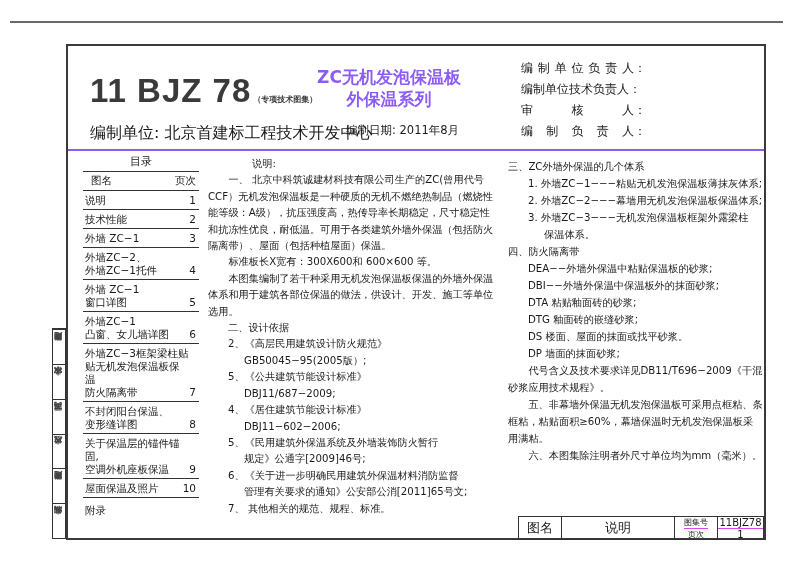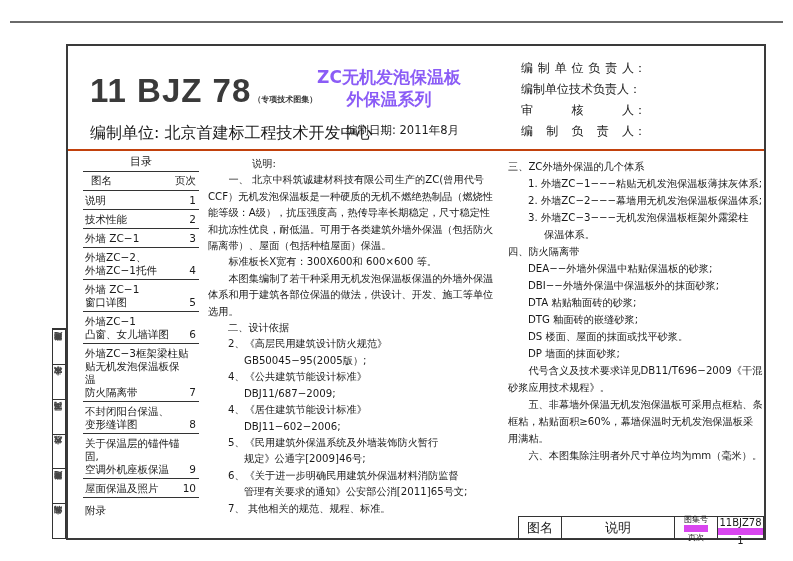--- a/index.html
+++ b/index.html
@@ -1,20 +1,20 @@
 <!DOCTYPE html>
 <html><head>
 <meta charset="utf-8">
 <style>
   html, body { margin:0; padding:0; }
   body { width:793px; height:561px; background:#ffffff; position:relative; overflow:hidden;
          font-family:"DejaVu Sans","Liberation Sans",sans-serif; color:#1a1a1a; }
   .outer-line { position:absolute; left:10px; top:21px; width:773px; height:0; border-top:2px solid #6a6a6a; }
   .frame { position:absolute; left:66px; top:44px; width:700px; height:496px; border:2px solid #3a3a3a; box-sizing:border-box; }
-  .header { position:absolute; left:0; top:0; width:696px; height:103px; border-bottom:2px solid #c2410c; }
+  .header { position:absolute; left:0; top:0; width:696px; height:103px; border-bottom:2px solid #8b5cf6; }
   .code { position:absolute; left:22px; top:26px; font-family:"Liberation Sans",sans-serif; font-weight:bold; font-size:33px; color:#3a3a3a; letter-spacing:1px; }
   .code-sub { font-size:8px; font-weight:bold; letter-spacing:0; margin-left:2px; }
   .title { position:absolute; left:246px; top:20px; width:150px; text-align:center; font-weight:bold; font-size:17px; line-height:22px; color:#8b5cf6; }
   .org { position:absolute; left:22px; top:77px; font-size:16px; }
   .date { position:absolute; left:278px; top:77px; font-size:11.5px; }
   .roles { position:absolute; left:453px; top:12px; font-size:12px; line-height:21px; }
   .roles div { width:125px; display:flex; justify-content:space-between; }
   .toc { position:absolute; left:15px; top:108px; width:116px; font-size:10.5px; }
   .toc-title { text-align:center; font-size:11px; margin-bottom:2px; }
   .toc-head { display:flex; justify-content:space-between; border-top:1.5px solid #333; border-bottom:1.5px solid #333; padding:2px 3px 2px 8px; font-size:10.5px; }
@@ -24,21 +24,21 @@
   .notes1 { position:absolute; left:140px; top:110px; width:290px; font-size:10.2px; line-height:16.4px; }
   .notes2 { position:absolute; left:440px; top:112px; width:255px; font-size:10.2px; line-height:17px; }
   .ind { text-indent:2em; }
   .sub { padding-left:20px; }
   .sub2 { padding-left:36px; }
   .titleblock { position:absolute; left:450px; top:470px; width:246px; height:24px; border:1.5px solid #333; display:flex; box-sizing:border-box; }
   .tb-cell { border-right:1px solid #333; display:flex; align-items:center; justify-content:center; }
   .tb-name { width:42px; font-size:13px; }
   .tb-value { width:112px; font-size:13px; }
   .tb-meta { width:42px; display:flex; flex-direction:column; }
-  .tb-meta span, .tb-vals span { flex:1; border-bottom:7px solid #d946ef; font-size:8px; display:flex; align-items:center; justify-content:center; }
+  .tb-meta span, .tb-vals span { flex:1; border-bottom:1px solid #d946ef; font-size:8px; display:flex; align-items:center; justify-content:center; }
   .tb-vals { flex:1; display:flex; flex-direction:column; }
   .tb-meta span:last-child, .tb-vals span:last-child { border-bottom:none; }
   .side-strip { position:absolute; left:52px; top:328px; width:14px; height:211px; border:1px solid #333; box-sizing:border-box; display:flex; flex-direction:column-reverse; }
   .side-cell { flex:1; border-top:1px solid #333; display:flex; align-items:center; justify-content:center; }
   .side-cell span { writing-mode:vertical-rl; transform:rotate(180deg); font-size:8px; font-weight:bold; color:#444; }
 </style>
 </head>
 <body>
 
 <div class="outer-line"></div>
@@ -140,21 +140,21 @@
 
   <div class="notes1">
     <div style="padding-left:44px">说明:</div>
     <div class="ind">一、 北京中科筑诚建材科技有限公司生产的ZC(曾用代号CCF）无机发泡保温板是一种硬质的无机不燃绝热制品（燃烧性能等级：A级），抗压强度高，热传导率长期稳定，尺寸稳定性和抗冻性优良，耐低温。可用于各类建筑外墙外保温（包括防火隔离带）、屋面（包括种植屋面）保温。</div>
     <div class="ind">标准板长X宽有：300X600和 600×600 等。</div>
     <div class="ind">本图集编制了若干种采用无机发泡保温板保温的外墙外保温体系和用于建筑各部位保温的做法，供设计、开发、施工等单位选用。</div>
     <div class="sub">二、设计依据</div>
     <div id="refs">
         <div class="sub">2、《高层民用建筑设计防火规范》</div>
         <div class="sub2">GB50045−95(2005版）;</div>
-        <div class="sub">4、《公共建筑节能设计标准》</div>
+        <div class="sub">5、《公共建筑节能设计标准》</div>
         <div class="sub2">DBJ11/687−2009;</div>
         <div class="sub">4、《居住建筑节能设计标准》</div>
         <div class="sub2">DBJ11−602−2006;</div>
         <div class="sub">5、《民用建筑外保温系统及外墙装饰防火暂行</div>
         <div class="sub2">规定》公通字[2009]46号;</div>
         <div class="sub">6、《关于进一步明确民用建筑外保温材料消防监督</div>
         <div class="sub2">管理有关要求的通知》公安部公消[2011]65号文;</div>
         <div class="sub">7、 其他相关的规范、规程、标准。</div>
       </div>
   </div>

